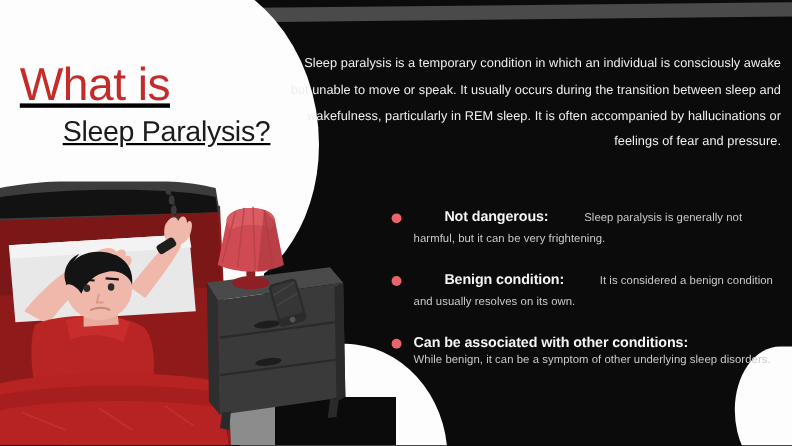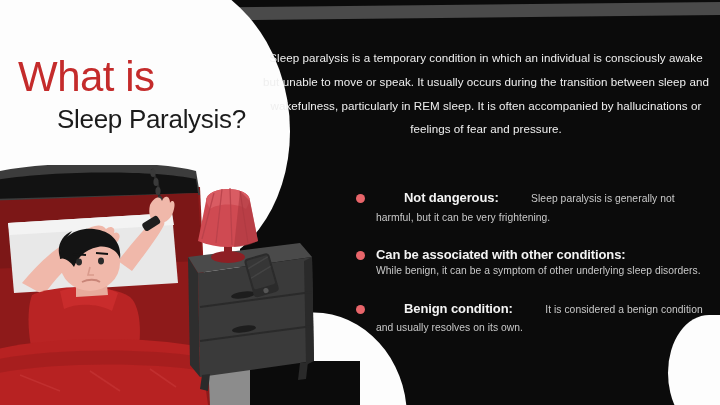--- a/index.html
+++ b/index.html
@@ -64,20 +64,21 @@
       linear-gradient(#fff,#fff) left 2px top 7px / 80px 2px no-repeat,
       linear-gradient(#fff,#fff) left 2px top 12px / 70px 2px no-repeat;
   }
 
   
   .title-block {
     position: absolute;
     left: 18px; top: 55px;
     z-index: 6;
     width: 240px;
+    text-decoration: underline;
   }
   .title-line1 {
     font-size: 42px;
     font-weight: 400;
     letter-spacing: -0.5px;
     line-height: 1.05;
   }
   .title-line2 {
     font-size: 26px;
     font-weight: 400;
@@ -85,21 +86,21 @@
     line-height: 1.3;
     margin-top: 4px;
     margin-left: 39px;
   }
 
   
   .intro {
     position: absolute;
     left: 262px; top: 46px;
     width: 448px;
-    text-align: center;
+    text-align: right;
     font-size: 11.6px;
     line-height: 2.05;
     color: #efefef;
     letter-spacing: 0.05px;
     z-index: 6;
   }
 
   .bullets {
     position: absolute;
     left: 356px; top: 188px;
@@ -267,27 +268,27 @@
   <p class="intro">Sleep paralysis is a temporary condition in which an individual is consciously awake but unable to move or speak. It usually occurs during the transition between sleep and wakefulness, particularly in REM sleep. It is often accompanied by hallucinations or feelings of fear and pressure.</p>
 
   <div class="bullets">
 
     <div class="bullet inline">
       <span class="dot" style="background: rgb(232, 101, 106);"></span>
       <span class="b-head">Not dangerous:</span>
       <span class="b-body">Sleep paralysis is generally not harmful, but it can be very frightening.</span>
     </div>
 
+    <div class="bullet inline">
+      <span class="dot" style="background: rgb(232, 101, 106);"></span>
+      <span class="b-head">Benign condition:</span>
+      <span class="b-body">It is considered a benign condition and usually resolves on its own.</span>
+    </div>
+
     <div class="bullet stacked">
       <span class="dot" style="background: rgb(232, 101, 106);"></span>
       <span class="b-head">Can be associated with other conditions:</span>
       <span class="b-body">While benign, it can be a symptom of other underlying sleep disorders.</span>
     </div>
 
-    <div class="bullet inline">
-      <span class="dot" style="background: rgb(232, 101, 106);"></span>
-      <span class="b-head">Benign condition:</span>
-      <span class="b-body">It is considered a benign condition and usually resolves on its own.</span>
-    </div>
-
   </div>
 
 </div>
 
 </body></html>

